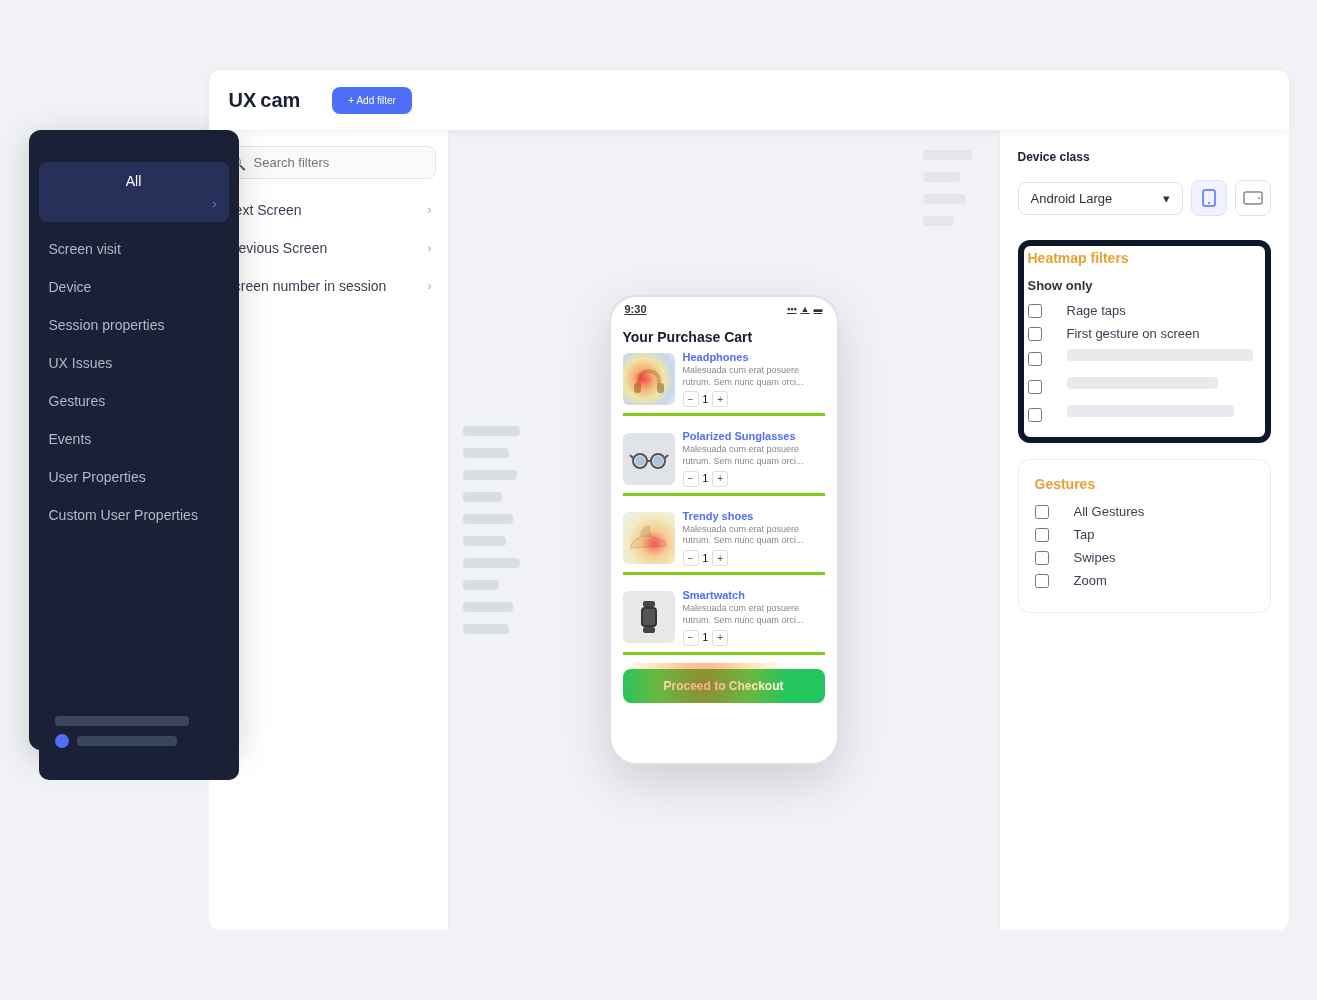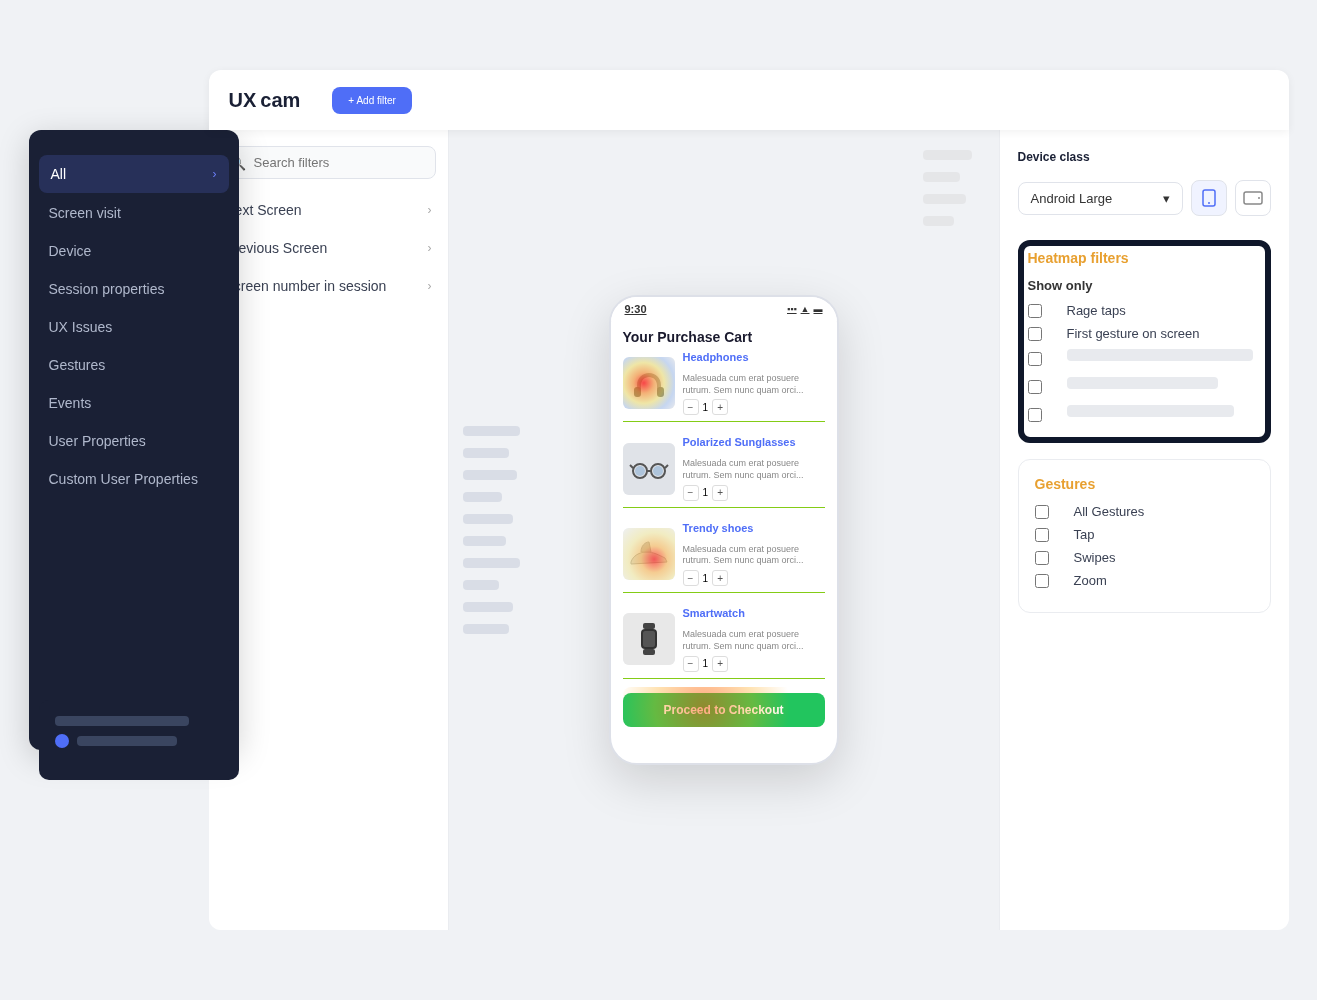--- a/index.html
+++ b/index.html
@@ -45,22 +45,23 @@
       color: #b0b8cc;
       display: flex;
       align-items: center;
       gap: 8px;
     }
 
     .sidebar-item.active {
       background: rgba(99, 120, 255, 0.18);
       color: #ffffff;
       border-radius: 8px;
-      margin: 1px 10px;
+      margin: 8px 10px;
       padding: 11px 12px;
+      flex-direction: column;
     }
 
     
     .header-bar {
       position: absolute;
       top: 0;
       left: 180px;
       right: 0;
       height: 60px;
       background: #ffffff;
@@ -207,21 +208,21 @@
       color: #1a1a2e;
       margin-bottom: 0;
     }
 
     .cart-item {
       display: flex;
       align-items: center;
       gap: 8px;
       margin-bottom: 8px;
       padding: 6px 0;
-      border-bottom: 1px solid #84cc16;
+      border-bottom: 3px solid #84cc16;
     }
 
     .cart-item-img {
       width: 52px;
       height: 52px;
       border-radius: 6px;
       background: #f0f2f5;
       flex-shrink: 0;
       position: relative;
       overflow: hidden;
@@ -234,21 +235,21 @@
     .cart-item-name {
       font-size: 11px;
       font-weight: 600;
       color: #4f6ef7;
     }
 
     .cart-item-desc {
       font-size: 9px;
       color: #888;
       line-height: 1.3;
-      margin-top: 10px;
+      margin-top: 2px;
     }
 
     .qty-controls {
       display: flex;
       align-items: center;
       gap: 4px;
       margin-top: 3px;
       font-size: 10px;
     }
 

